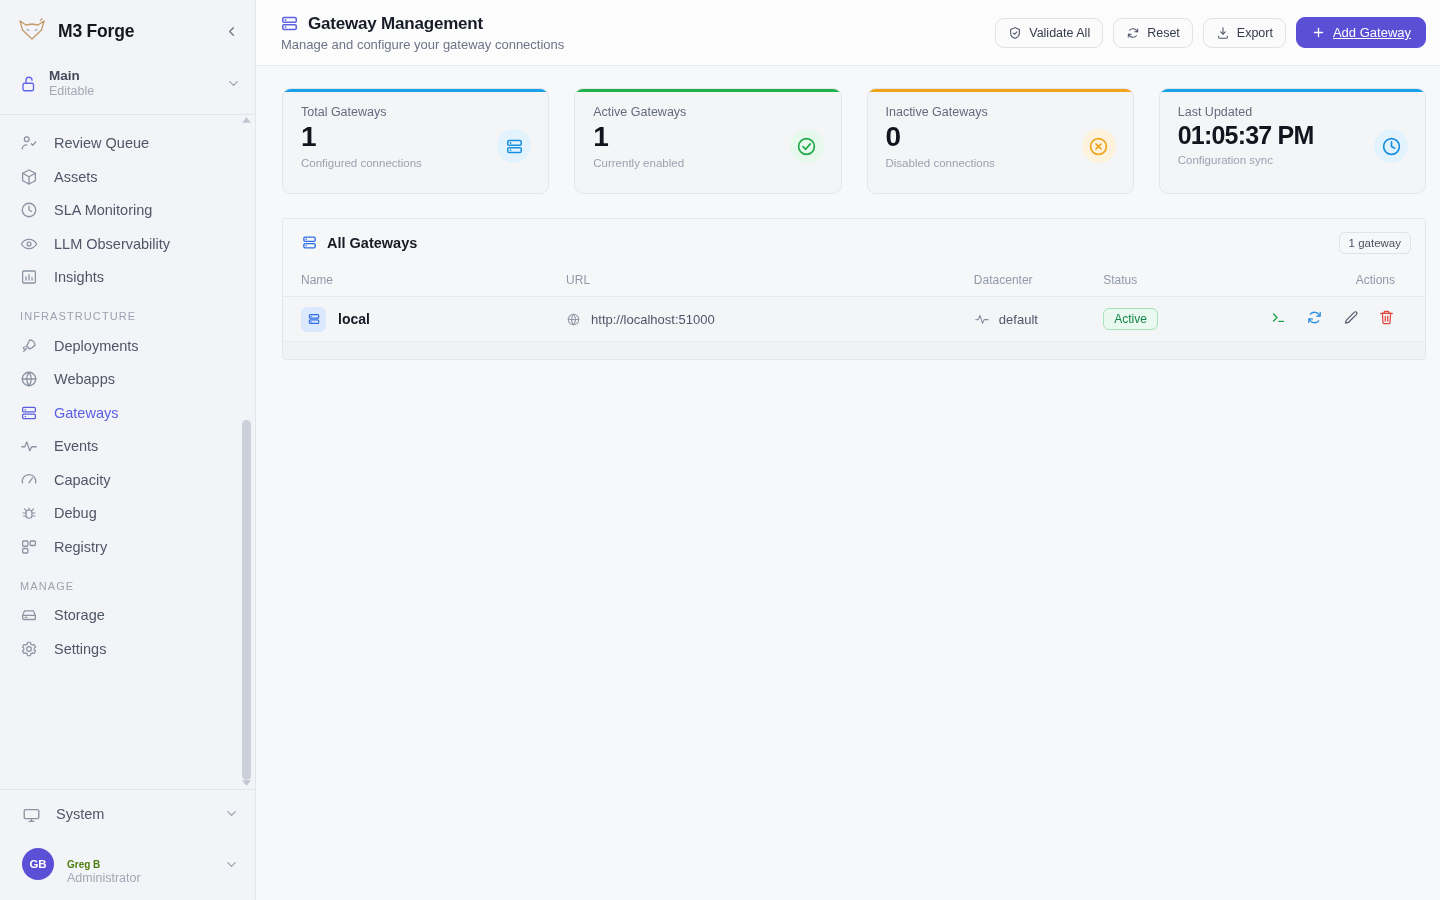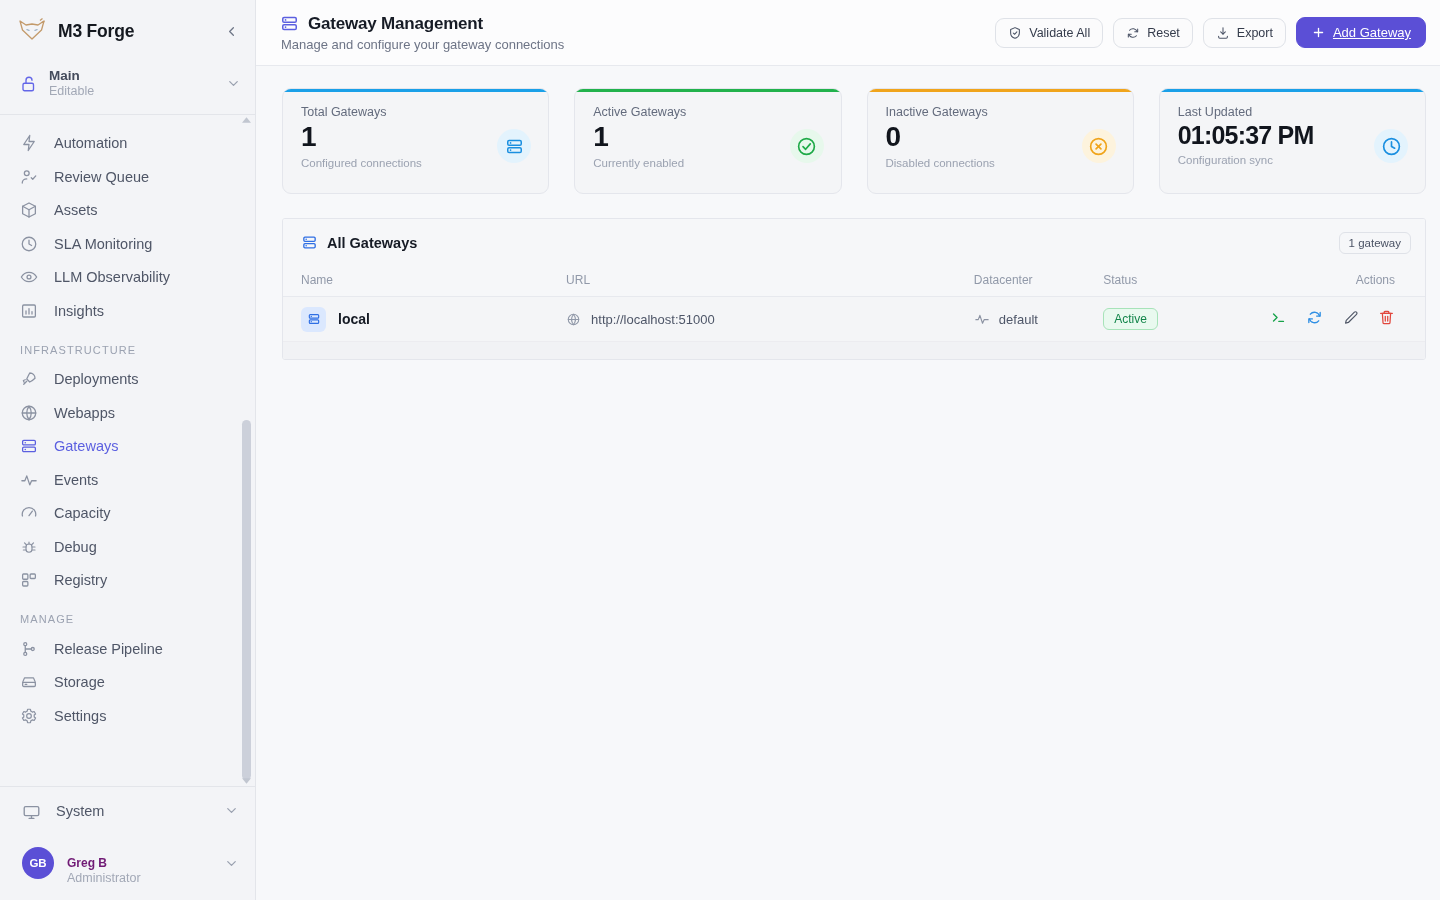--- a/index.html
+++ b/index.html
@@ -85,21 +85,21 @@
   .user-row {
     display: flex; align-items: center; gap: 13px;
     padding: 10px 16px 0 22px; cursor: pointer;
   }
   .avatar {
     width: 32px; height: 32px; border-radius: 50%;
     background: #5b4fd6; color: #fff; font-size: 11.5px; font-weight: bold;
     display: flex; align-items: center; justify-content: center; flex-shrink: 0;
   }
   .user-texts { flex: 1; line-height: 1.22; }
-  .user-name { font-size: 12px; font-weight: bold; color: #701a75; margin-top: 16px; }
+  .user-name { font-size: 10px; font-weight: bold; color: #4d7c0f; margin-top: 16px; }
   .user-role { font-size: 12.5px; color: #a2a8b6; }
 
   
   .main { flex: 1; height: 900px; background: #f7f8fa; overflow: hidden; }
 
   .topbar {
     height: 66px; background: #fcfcfd; border-bottom: 1px solid #e7e9ee;
     display: flex; align-items: center; padding: 0 14px 0 24px;
   }
   .topbar-left { flex: 1; }
@@ -243,28 +243,20 @@
       </span>
     </div>
 
     <div class="nav-divider"></div>
 
     <div class="nav-scroll">
 
       <div class="nav-item">
         <span class="nav-ico">
             <svg viewBox="0 0 24 24" width="18" height="18" fill="none" stroke="currentColor" stroke-width="1.7" stroke-linecap="round" stroke-linejoin="round">
-              <polyline points="13 2 5 14 12 14 11 22 19 10 12 10 13 2"></polyline>
-            </svg>
-          </span>
-        <span>Automation</span>
-      </div>
-      <div class="nav-item">
-        <span class="nav-ico">
-            <svg viewBox="0 0 24 24" width="18" height="18" fill="none" stroke="currentColor" stroke-width="1.7" stroke-linecap="round" stroke-linejoin="round">
               <circle cx="9" cy="7" r="3.2"></circle>
               <path d="M3 20c0-3.3 2.7-5.5 6-5.5"></path>
               <polyline points="15 13 17 15 21 10.5"></polyline>
             </svg>
           </span>
         <span>Review Queue</span>
       </div>
       <div class="nav-item">
         <span class="nav-ico">
             <svg viewBox="0 0 24 24" width="18" height="18" fill="none" stroke="currentColor" stroke-width="1.7" stroke-linecap="round" stroke-linejoin="round">
@@ -370,31 +362,20 @@
               <rect x="3.5" y="4" width="7" height="7" rx="1.2"></rect>
               <rect x="3.5" y="14" width="7" height="6" rx="1.2"></rect>
               <rect x="13.5" y="4" width="7" height="6" rx="1.2"></rect>
             </svg>
           </span>
         <span>Registry</span>
       </div>
 
       <div class="nav-section-label">MANAGE</div>
 
-      <div class="nav-item">
-        <span class="nav-ico">
-            <svg viewBox="0 0 24 24" width="18" height="18" fill="none" stroke="currentColor" stroke-width="1.7" stroke-linecap="round" stroke-linejoin="round">
-              <circle cx="7" cy="5.5" r="2"></circle>
-              <circle cx="7" cy="18.5" r="2"></circle>
-              <circle cx="17" cy="12" r="2"></circle>
-              <path d="M7 7.5v9M7 12h8"></path>
-            </svg>
-          </span>
-        <span>Release Pipeline</span>
-      </div>
       <div class="nav-item">
         <span class="nav-ico">
             <svg viewBox="0 0 24 24" width="18" height="18" fill="none" stroke="currentColor" stroke-width="1.7" stroke-linecap="round" stroke-linejoin="round">
               <path d="M3.5 12.5 6 6.5h12l2.5 6"></path>
               <rect x="3.5" y="12.5" width="17" height="5.5" rx="1.6"></rect>
               <line x1="7" y1="15.3" x2="9" y2="15.3"></line>
             </svg>
           </span>
         <span>Storage</span>
       </div>

